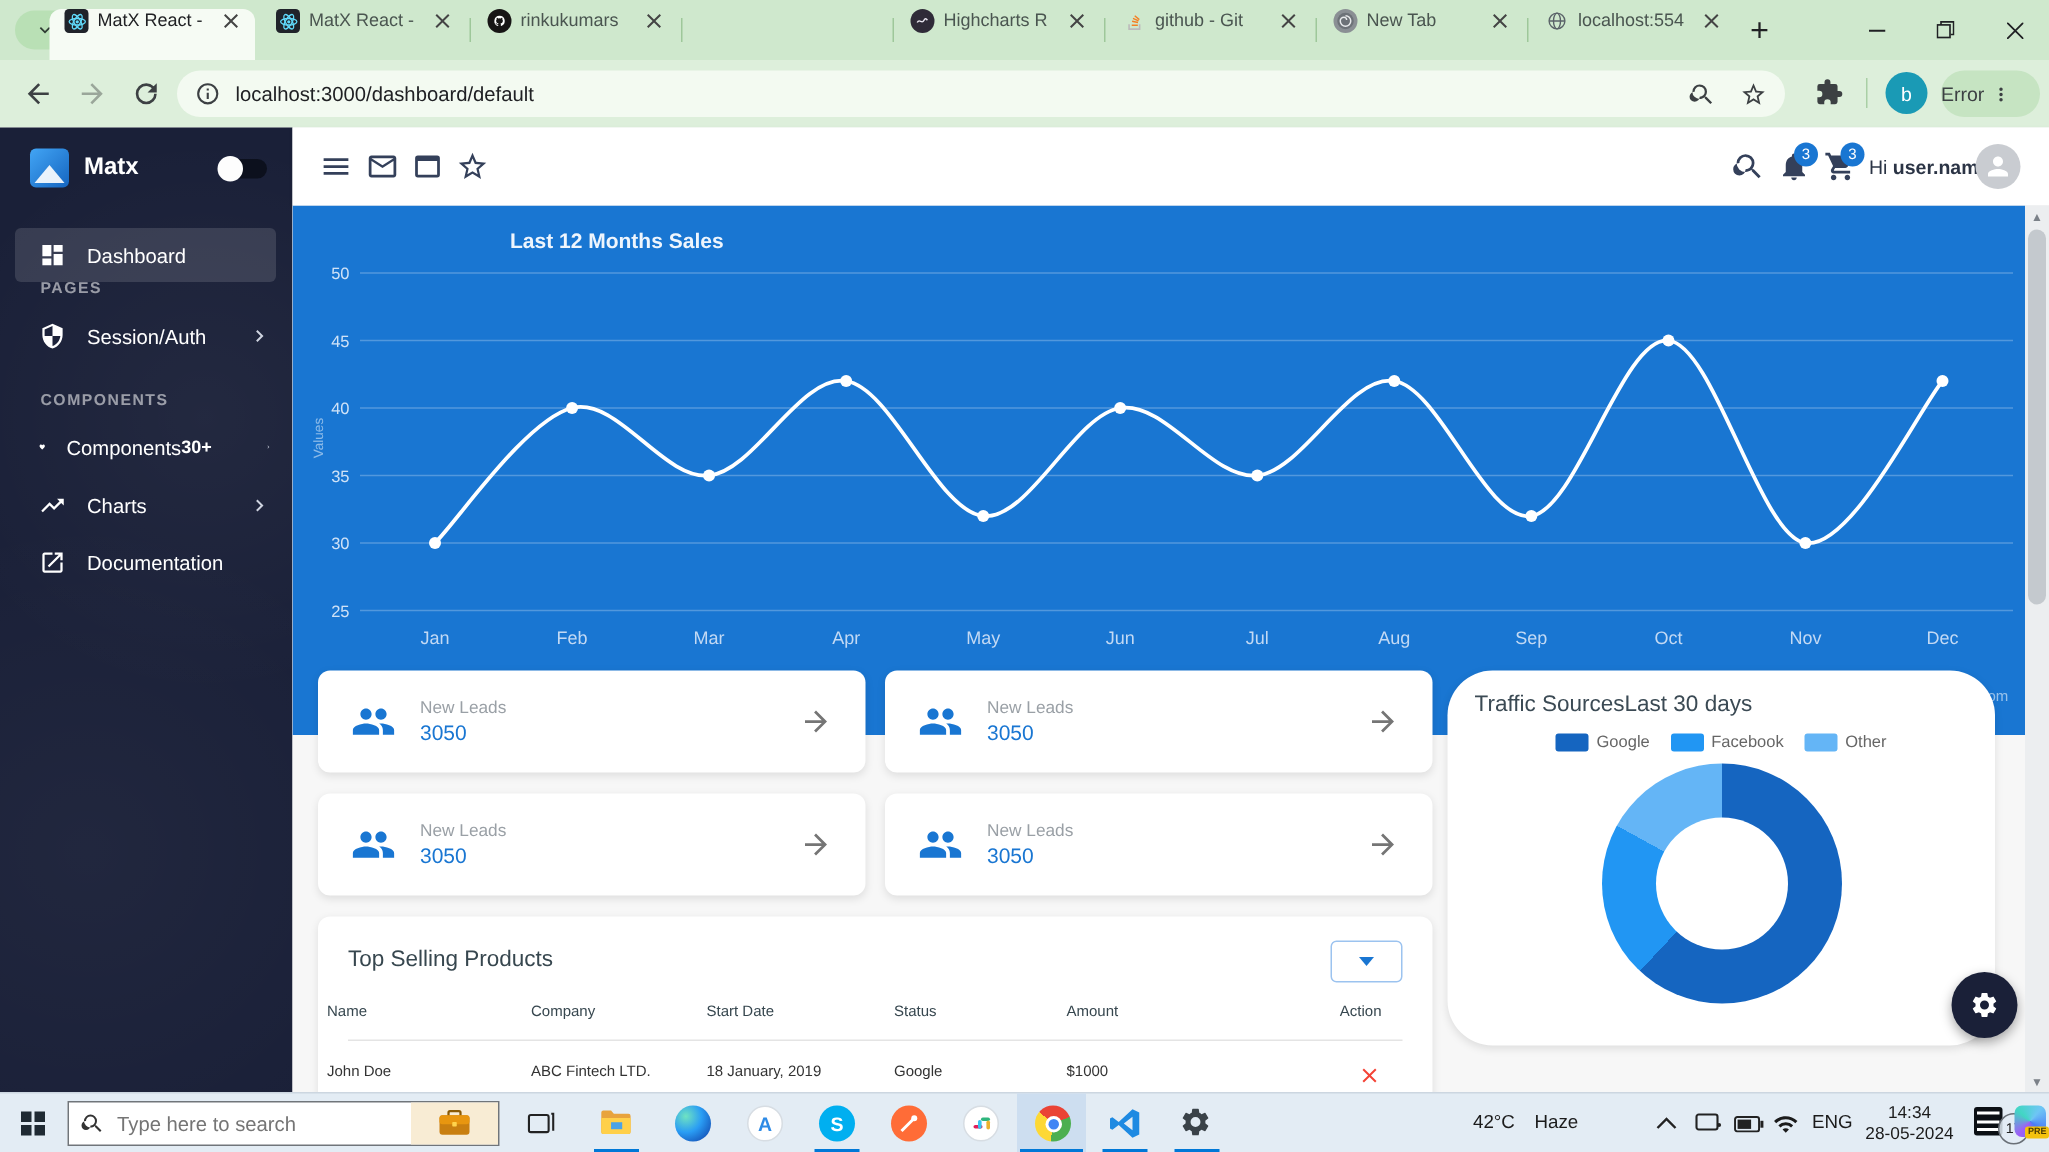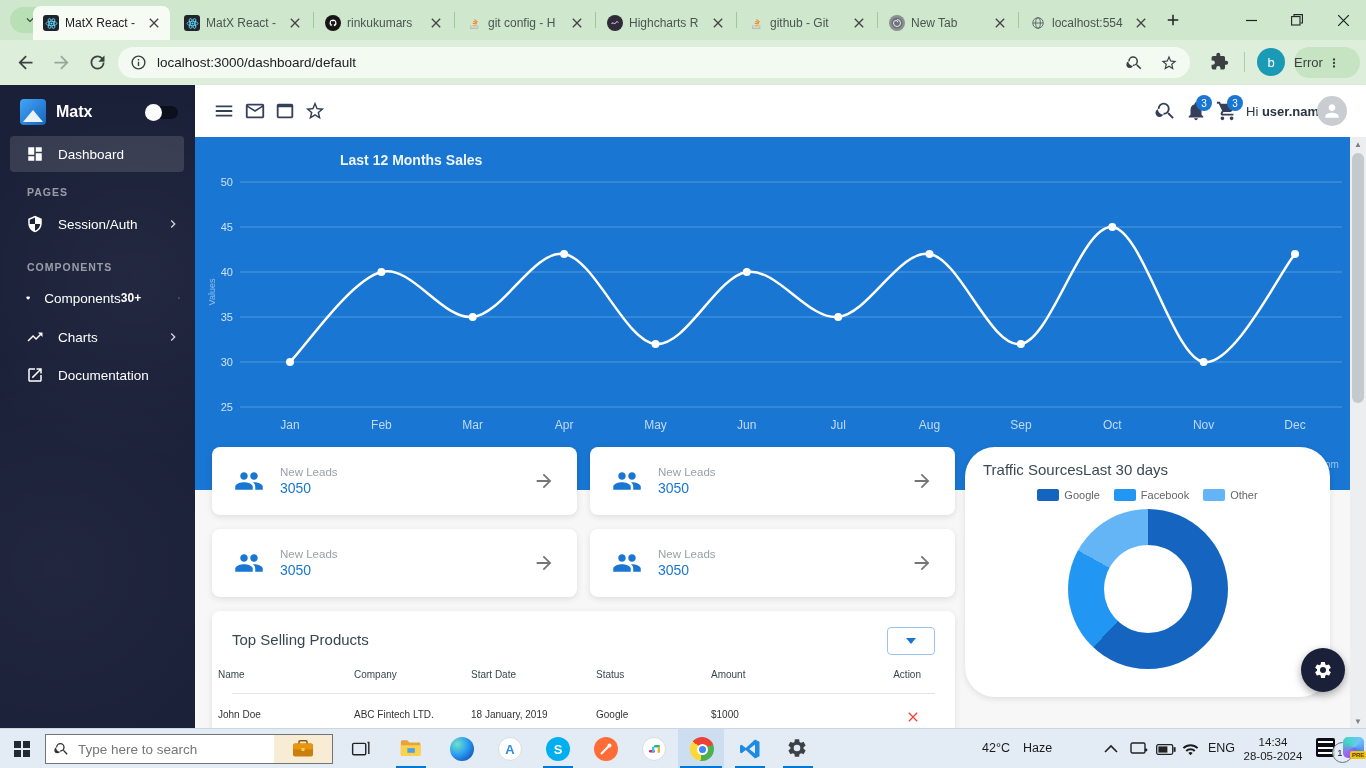--- a/index.html
+++ b/index.html
@@ -5,21 +5,21 @@
   * { margin:0; padding:0; box-sizing:border-box; }
   html,body { width:1366px; height:768px; overflow:hidden; font-family:"Liberation Sans", sans-serif; }
   #screen { position:relative; width:1366px; height:768px; background:#f7f7f7; overflow:hidden; }
   .abs { position:absolute; }
   .mi { display:inline-block; width:18px; height:18px; color:#5f6368; }
   .mi svg { width:100%; height:100%; display:block; }
 
   
   #tabstrip { position:absolute; left:0; top:0; width:1366px; height:40px; background:#cfe8cd; }
   .tab-search { position:absolute; left:10px; top:7px; width:40px; height:26px; border-radius:13px; background:#b9e0b5; display:flex; align-items:center; justify-content:center; color:#2e3b33; }
-  .tab { position:absolute; top:6px; height:34px; display:flex; align-items:center; padding:0 8px 0 10px; font-size:12px; color:#4a5550; }
+  .tab { position:absolute; top:6px; height:34px; display:flex; align-items:flex-start; padding:0 8px 0 10px; font-size:12px; color:#4a5550; }
   .tab.active { background:#f6fbf4; border-radius:8px 8px 0 0; color:#202124; height:34px; }
   .tab .title { flex:1; white-space:nowrap; overflow:hidden; margin:0 6px; }
   .tab .tclose { width:16px; height:16px; color:#444; flex:none; }
   .tab-sep { position:absolute; top:12px; width:1px; height:16px; background:#9ec79a; }
   .fav { width:16px; height:16px; flex:none; border-radius:3px; display:flex; align-items:center; justify-content:center; font-size:9px; }
   .fav-react { background:#20232a; color:#61dafb; }
   .fav-github { background:#171515; border-radius:50%; }
   .fav-so { background:transparent; }
   .fav-hc { background:#2f2b38; border-radius:50%; color:#fff; }
   .fav-swirl { background:#8a8f94; border-radius:50%; }
@@ -171,34 +171,20 @@
             <path fill="#fff" d="M12 5a7 7 0 00-2.2 13.6c.3.1.5-.1.5-.3v-1.2c-2 .4-2.4-.9-2.4-.9-.3-.8-.8-1-.8-1-.6-.5 0-.5 0-.5.7 0 1.1.8 1.1.8.6 1.1 1.7.8 2.1.6 0-.5.2-.8.4-1-1.5-.2-3.2-.8-3.2-3.5 0-.8.3-1.4.8-1.9-.1-.2-.3-.9 0-1.9 0 0 .6-.2 2 .7a6.6 6.6 0 013.4 0c1.4-.9 2-.7 2-.7.4 1 .1 1.7 0 1.9.5.5.8 1.1.8 1.9 0 2.7-1.7 3.3-3.2 3.5.3.2.5.7.5 1.3v1.9c0 .2.1.4.5.3A7 7 0 0012 5z"></path>
           </svg>
         </span>
       <span class="title">rinkukumars</span>
       <i class="mi tclose">
           <svg viewBox="0 0 24 24" fill="currentColor">
             <path d="M19 6.41L17.59 5 12 10.59 6.41 5 5 6.41 10.59 12 5 17.59 6.41 19 12 13.41 17.59 19 19 17.59 13.41 12z"></path>
           </svg>
         </i>
     </div>
-    <div class="tab" style="left:456px;width:137px;">
-      <span class="fav fav-so">
-          <svg viewBox="0 0 24 24" width="13" height="13">
-            <path fill="#bcbbbb" d="M17 20v-5h2v7H4v-7h2v5z"></path>
-            <path fill="#f48024" d="M8.3 15.5h7.5v1.8H8.3zm.2-3.2l7.3 1.5.4-1.7-7.3-1.6zm1-3.6l6.8 3.1.7-1.6-6.8-3.2zm1.9-3.4l5.7 4.8 1.1-1.4-5.7-4.8z"></path>
-          </svg>
-        </span>
-      <span class="title">git config - H</span>
-      <i class="mi tclose">
-          <svg viewBox="0 0 24 24" fill="currentColor">
-            <path d="M19 6.41L17.59 5 12 10.59 6.41 5 5 6.41 10.59 12 5 17.59 6.41 19 12 13.41 17.59 19 19 17.59 13.41 12z"></path>
-          </svg>
-        </i>
-    </div>
     <div class="tab" style="left:597px;width:137px;">
       <span class="fav fav-hc">
           <svg viewBox="0 0 24 24" width="12" height="12">
             <circle cx="12" cy="12" r="11" fill="#2f2b38"></circle>
             <path fill="none" stroke="#e9e6f0" stroke-width="2" d="M5 14c3-6 6 3 9-3 1.5-3 3-2 4.5 0"></path>
           </svg>
         </span>
       <span class="title">Highcharts R</span>
       <i class="mi tclose">
           <svg viewBox="0 0 24 24" fill="currentColor">
@@ -338,21 +324,21 @@
     </div>
   </div>
 
   <div id="sidebar">
     <div class="brand-row">
       <div class="logo-mark"></div>
       <div class="brand-name">Matx</div>
       <div class="side-switch"></div>
     </div>
 
-    <div class="nav-item active-item" style="top:51px">
+    <div class="nav-item active-item" style="top:67px">
       <i class="mi">
           <svg viewBox="0 0 24 24" fill="currentColor">
             <path d="M3 13h8V3H3v10zm0 8h8v-6H3v6zm10 0h8V11h-8v10zm0-18v6h8V3h-8z"></path>
           </svg>
         </i>
       <span class="nlabel">Dashboard</span>
     </div>
 
     <div class="sec-label" style="top:101px">PAGES</div>
 

